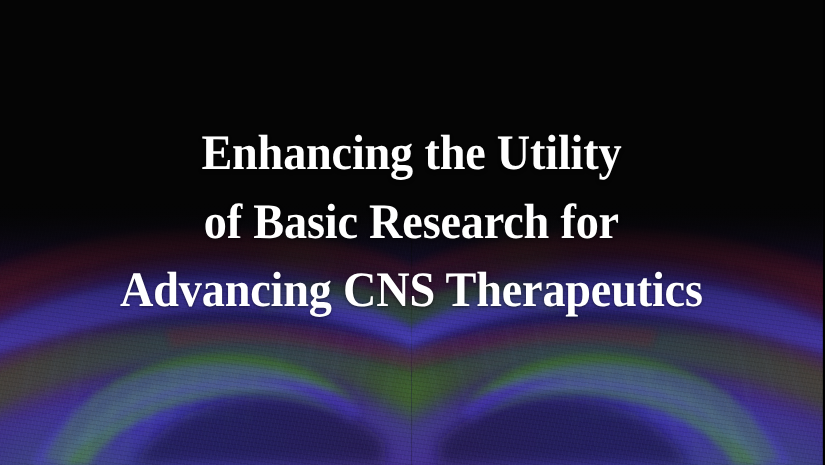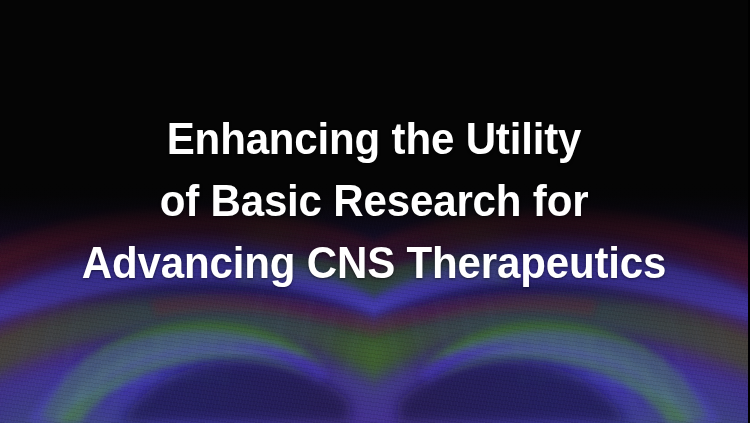--- a/index.html
+++ b/index.html
@@ -6,21 +6,21 @@
     margin: 0;
     padding: 0;
     background: #000;
   }
   #slide {
     position: relative;
     width: 748px;
     height: 423px;
     overflow: hidden;
     background: #0a0a0a;
-    font-family: Liberation Sans, sans-serif;
+    font-family: Liberation Serif, serif;
     -webkit-font-smoothing: antialiased;
   }
 
   
   #bg-art {
     position: absolute;
     inset: 0;
     background: #080808;
   }
   .half {

